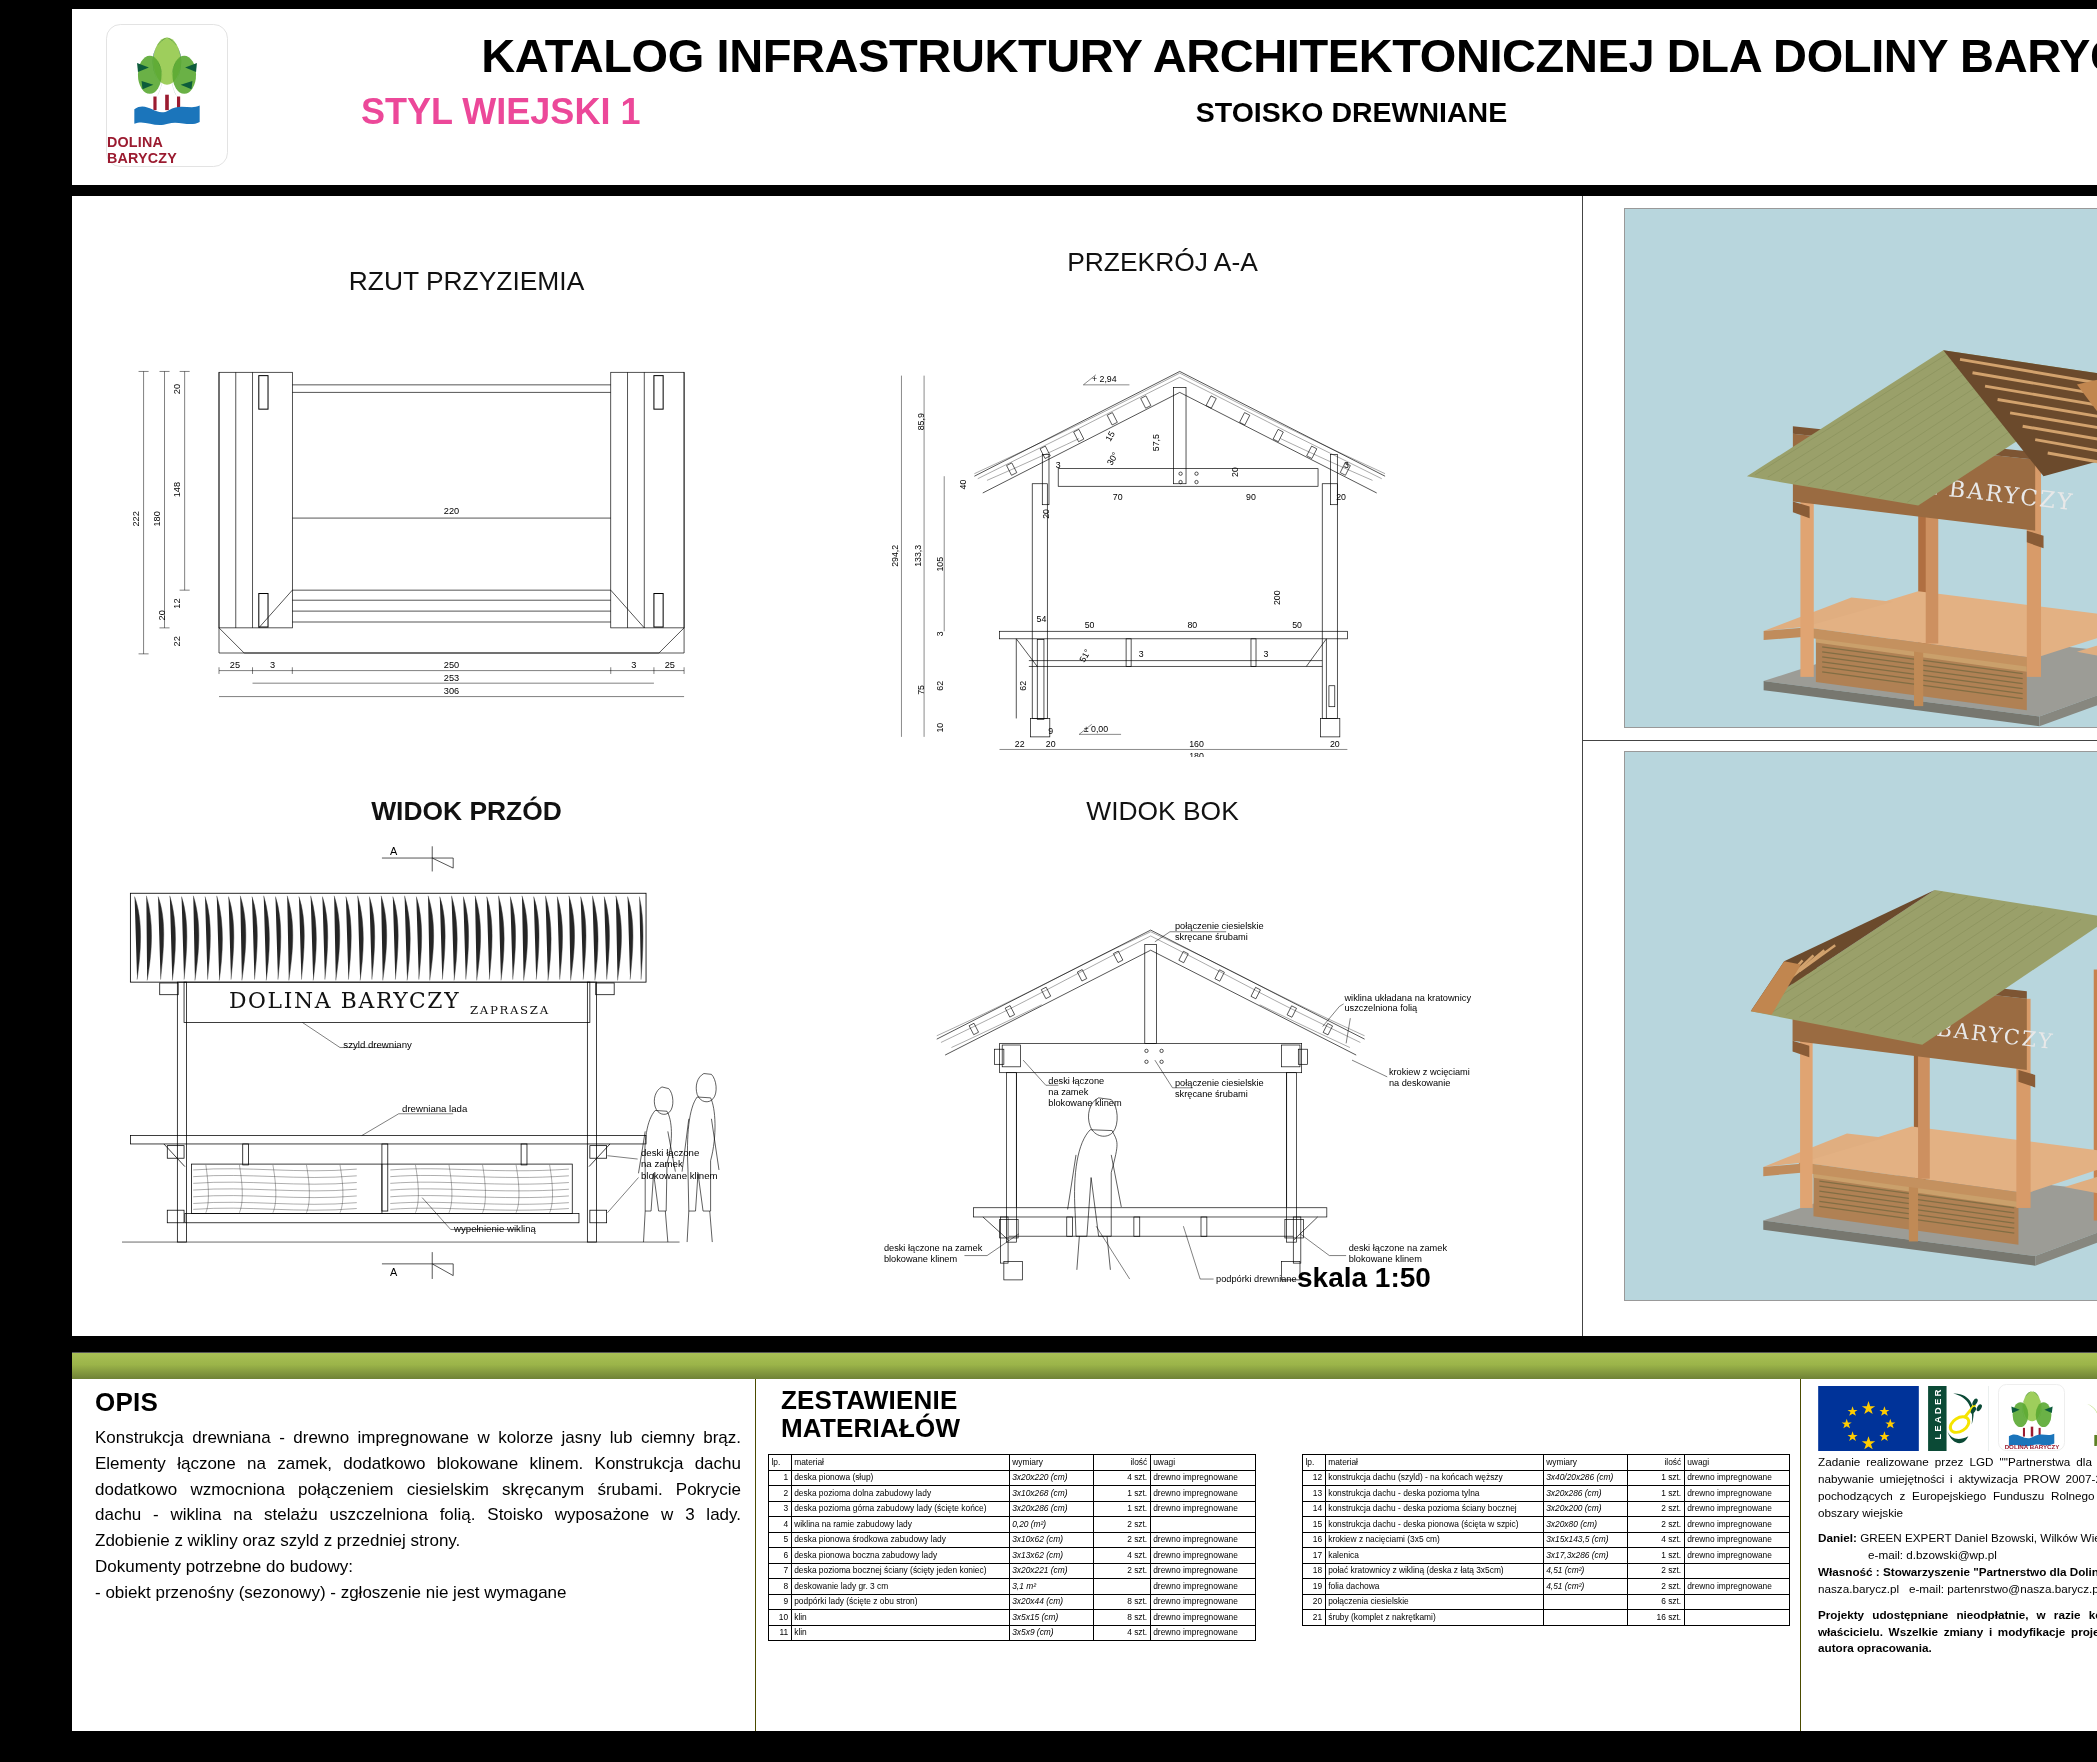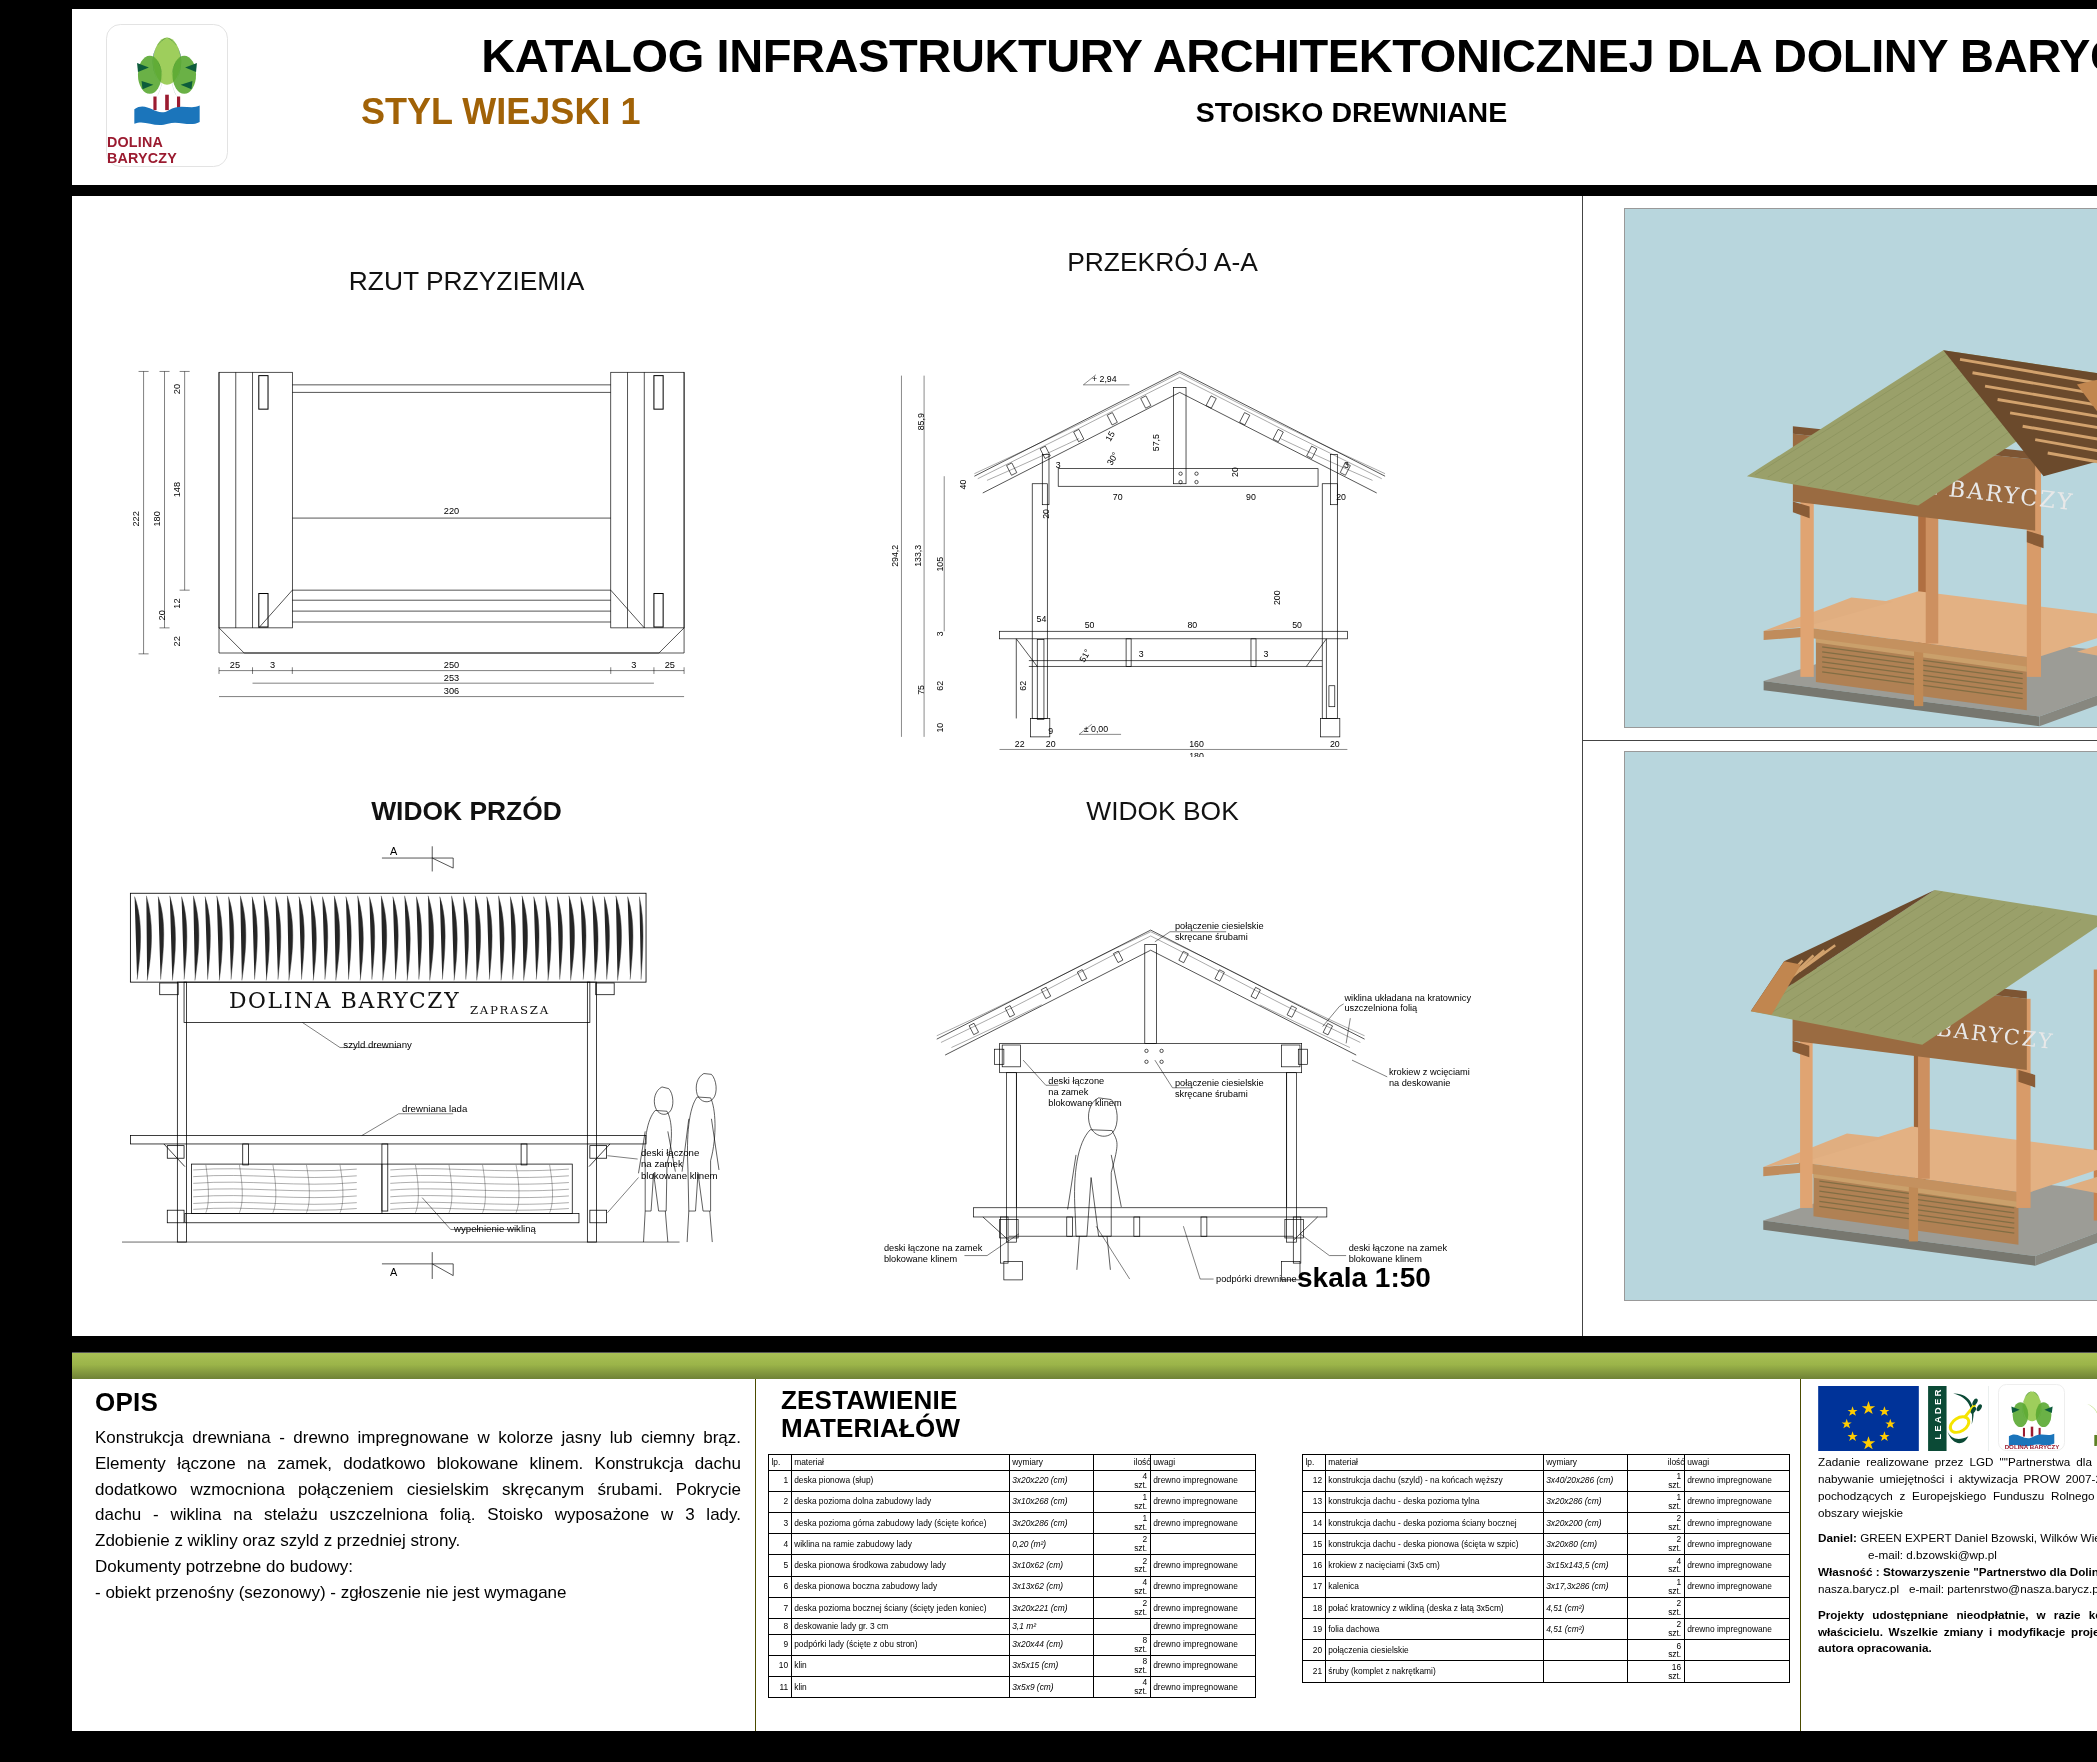--- a/index.html
+++ b/index.html
@@ -35,21 +35,21 @@
     letter-spacing: 0.2px; margin-top: 0.8px;
   }
   .h-title {
     position: absolute; left: 201px; top: 18.5px; width: 2118px;
     text-align: center;
     font-size: 47px; font-weight: bold; color: #000;
     letter-spacing: -0.4px; white-space: nowrap;
   }
   .h-style {
     position: absolute; left: 289px; top: 82px;
-    font-size: 36px; font-weight: bold; color: #a16207;
+    font-size: 36px; font-weight: bold; color: #ec4899;
     white-space: nowrap;
   }
   .h-sub {
     position: absolute; left: 797px; top: 87px; width: 965px;
     text-align: center;
     font-size: 28.5px; font-weight: bold; color: #000;
     white-space: nowrap;
   }
 
   
@@ -117,21 +117,21 @@
   .mt {
     position: absolute; border-collapse: collapse;
     font-size: 8.4px; color: #000; table-layout: fixed;
   }
   .mt th, .mt td {
     border: 0.8px solid #000; padding: 1.3px 2.5px;
     vertical-align: middle; line-height: 1.05; height: 15.5px;
   }
   .mt th { font-weight: normal; text-align: left; }
   .mt td.num { text-align: right; width: 26px; }
-  .mt td.qty, .mt th.qty { text-align: right; padding-left: 40px; }
+  .mt td.qty, .mt th.qty { text-align: right; }
   .mt td.dim { font-style: italic; }
   .mt thead th { border-bottom: 1.7px solid #000; }
   .mt tbody tr:last-child td { border-bottom: 1.7px solid #000; }
 
   
   .flogos { position: absolute; left: 1746px; top: 3.4px; width: 558px; height: 67px; }
   .flogo { position: absolute; }
   .ftext {
     position: absolute; left: 1746px; top: 75px; width: 629px;
     font-size: 11.7px; line-height: 1.45; color: #000;

